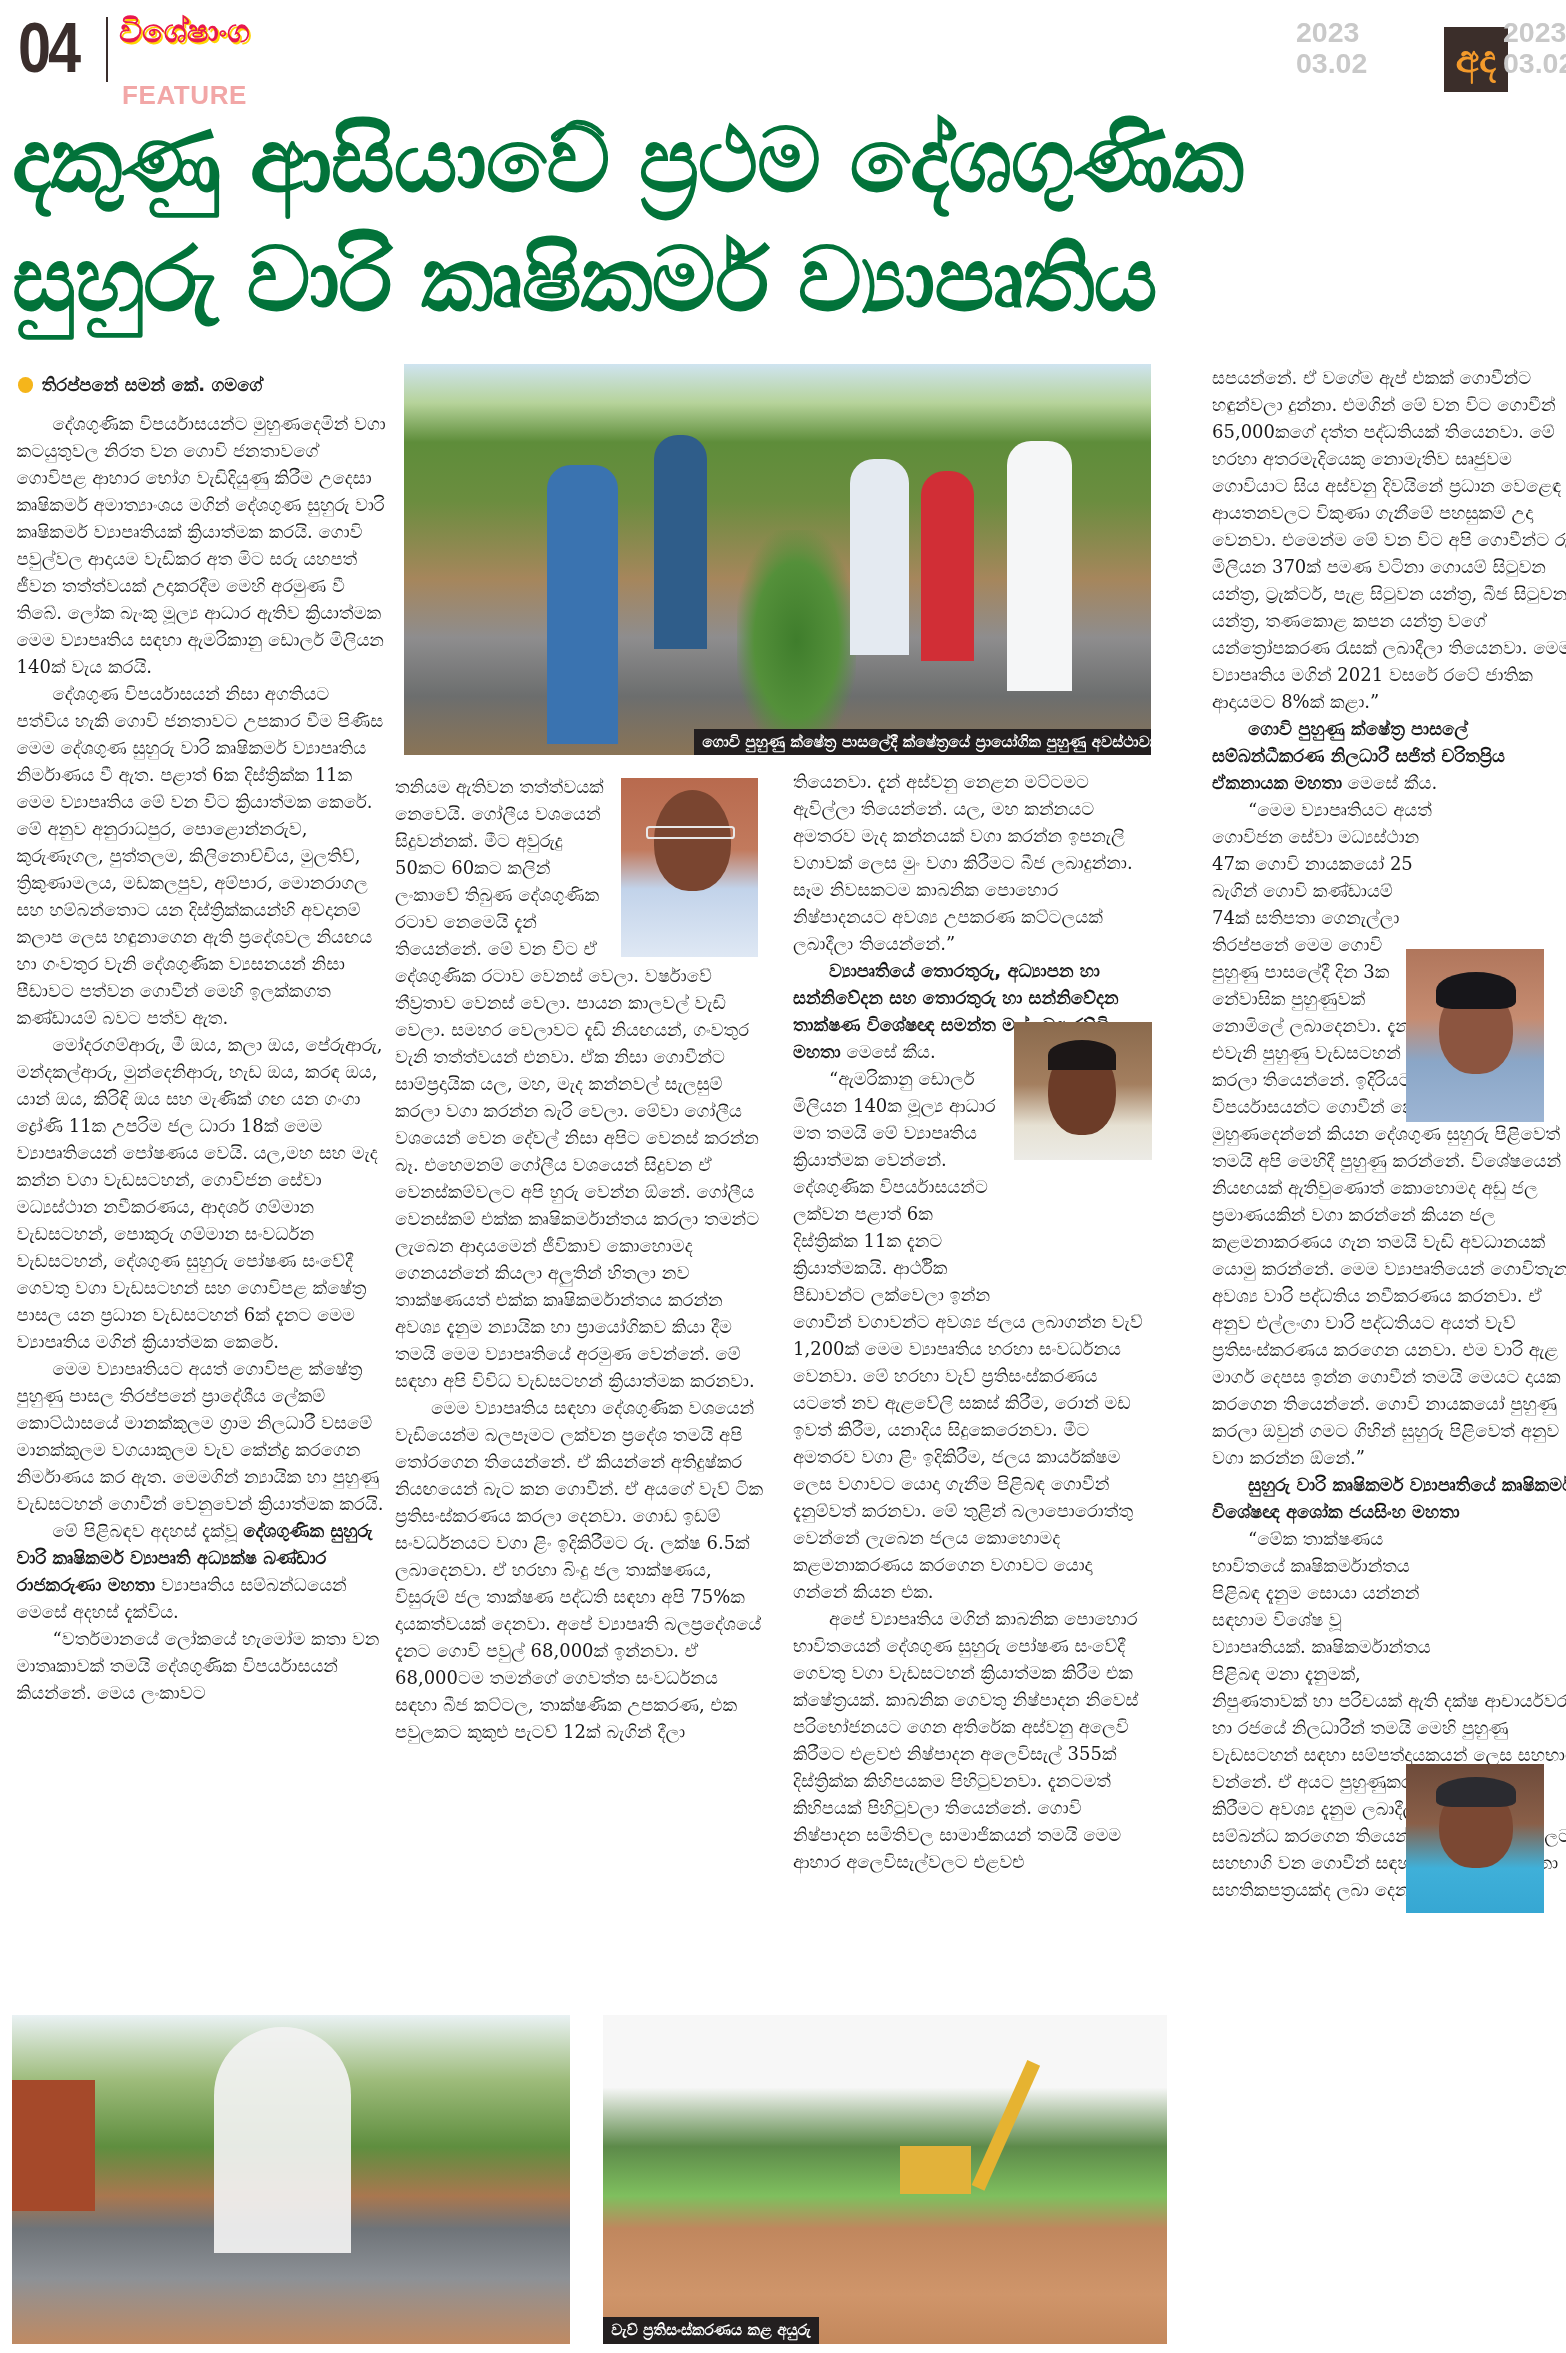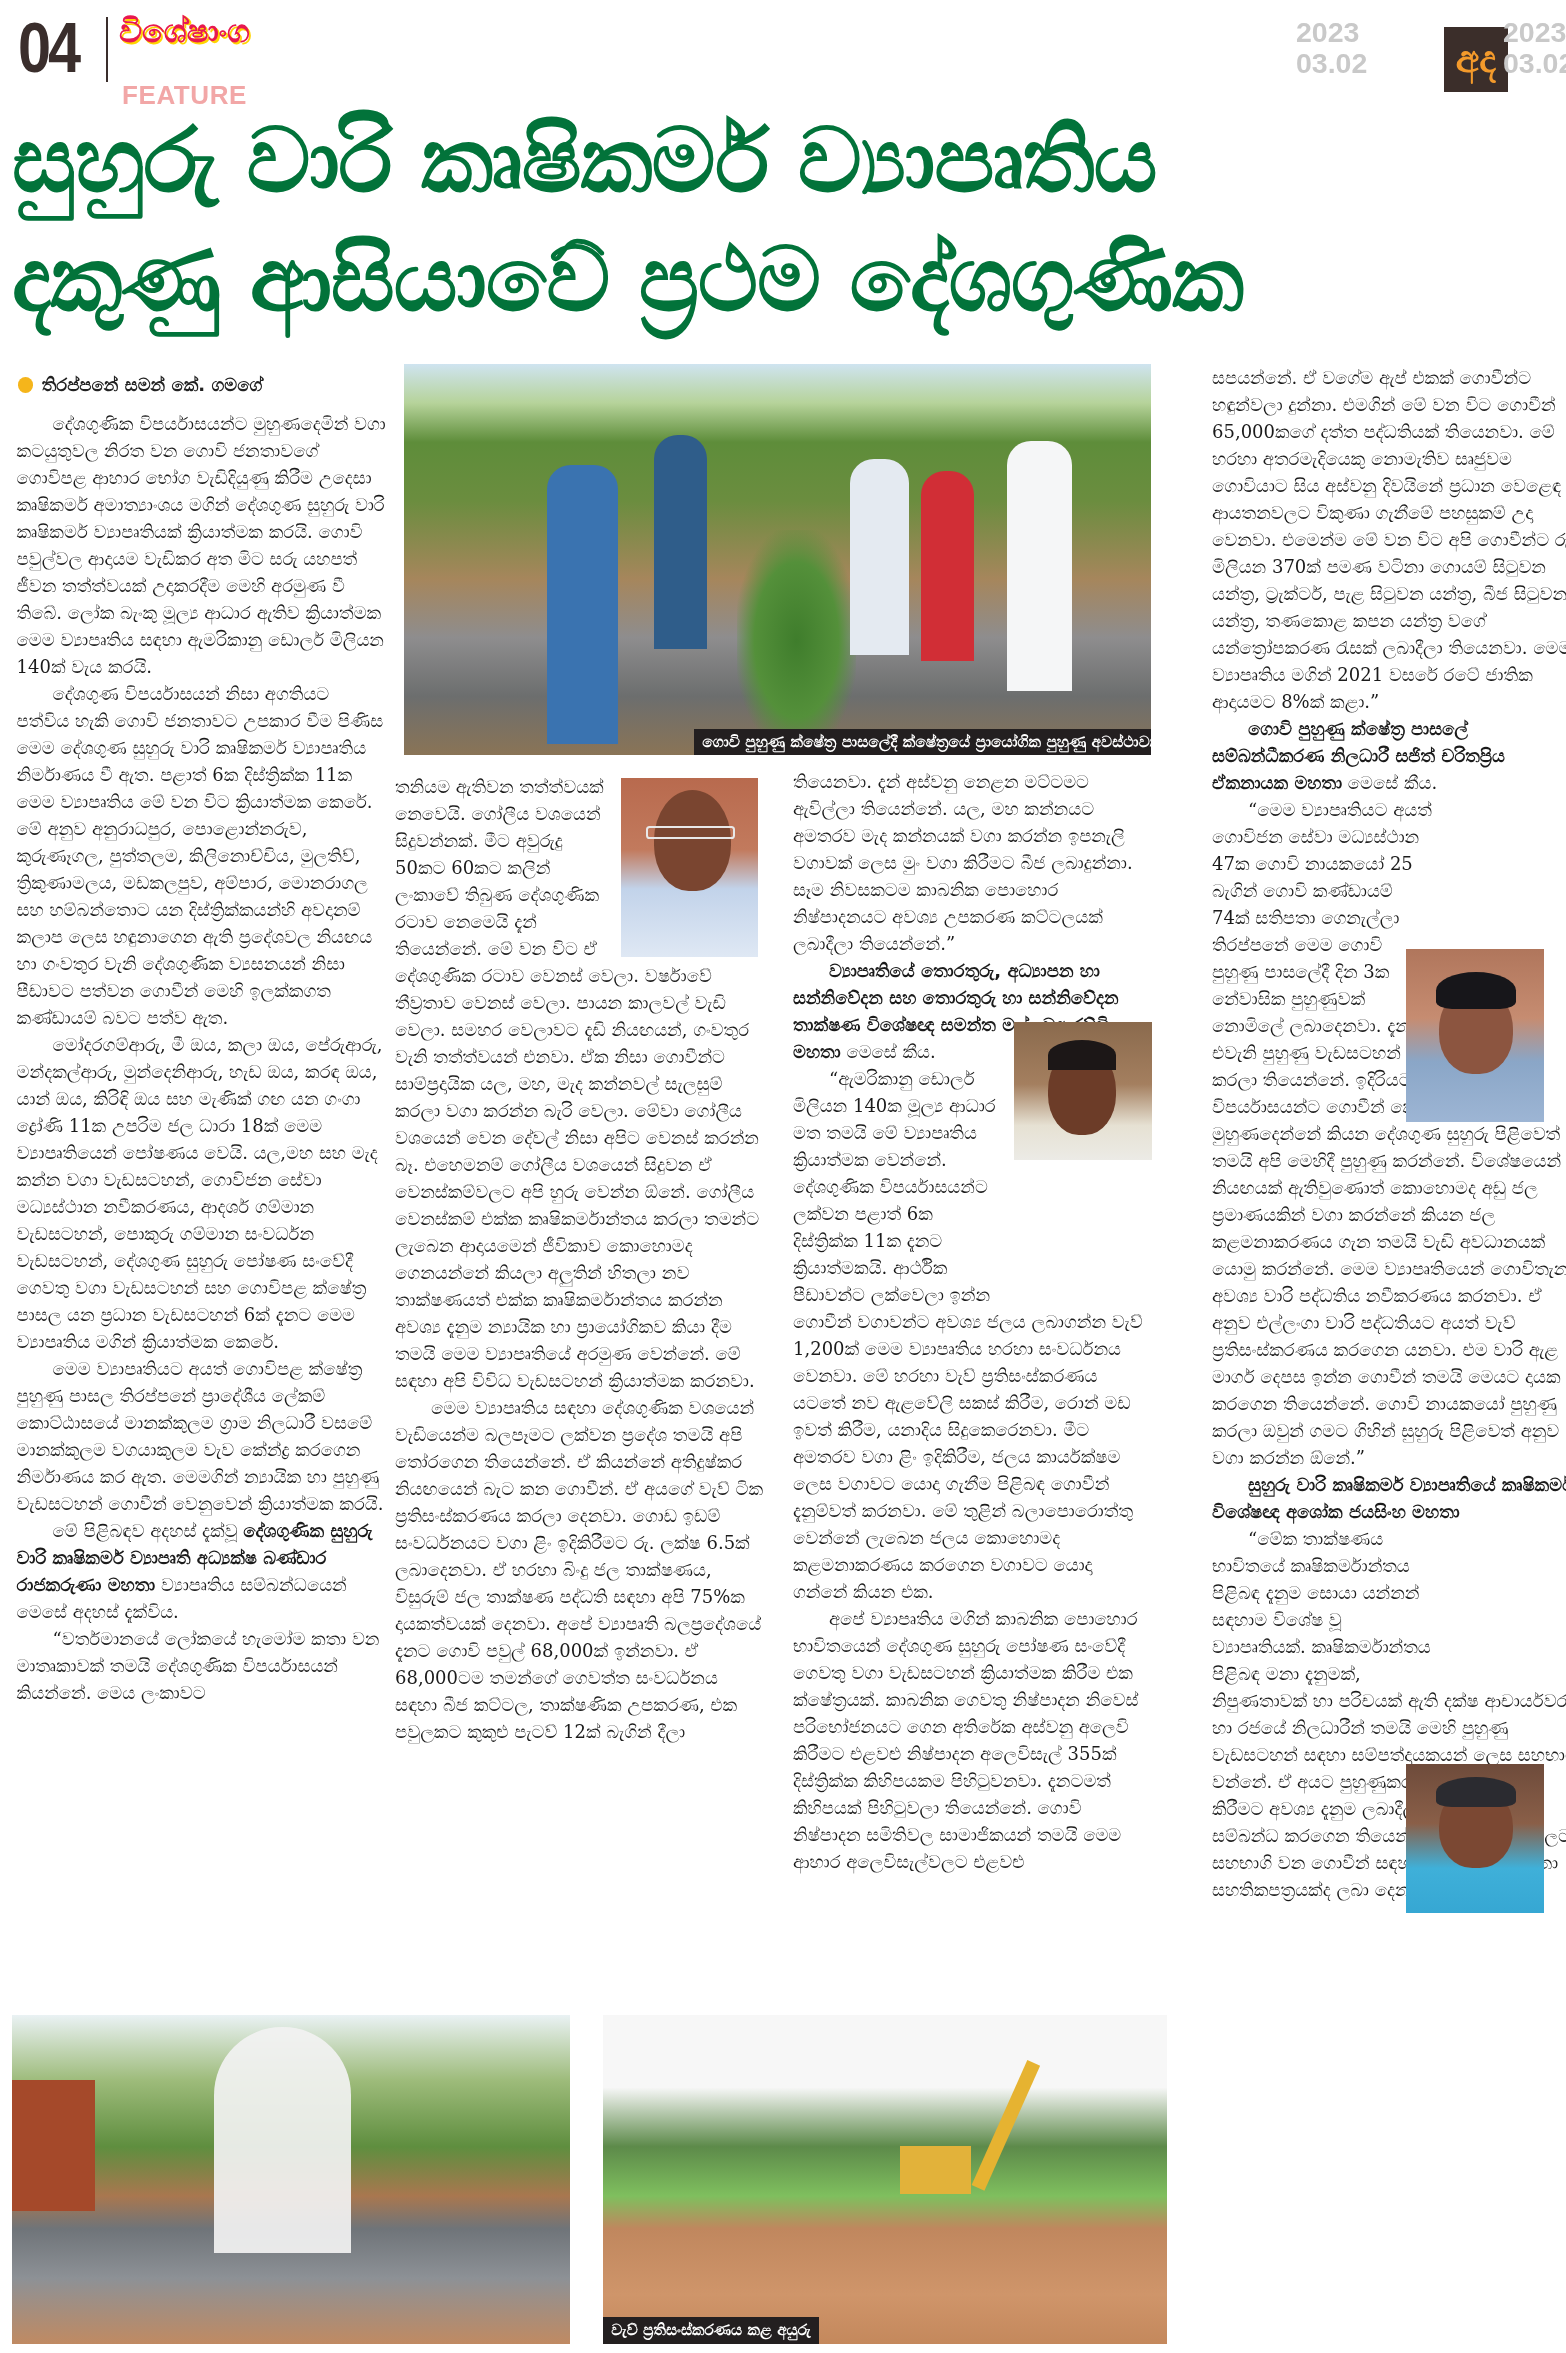--- a/index.html
+++ b/index.html
@@ -70,22 +70,22 @@
   <div>2023</div>
   <div>03.02</div>
 </div>
 <div class="abs logo">අද</div>
 <div class="abs date r">
   <div>2023</div>
   <div>03.02</div>
 </div>
 
 <h1 class="abs headline">
+  <div>දකුණු ආසියාවේ ප්‍රථම දේශගුණික</div>
   <div>සුහුරු වාරි කෘෂිකර්ම ව්‍යාපෘතිය</div>
-  <div>දකුණු ආසියාවේ ප්‍රථම දේශගුණික</div>
 </h1>
 
 <div class="abs byline">
   <span class="dot"></span>
   <span>තිරප්පනේ සමන් කේ. ගමගේ</span>
 </div>
 
 <div class="abs photo ph-main">
   <div class="plant"></div>
   <div class="p1"></div>

